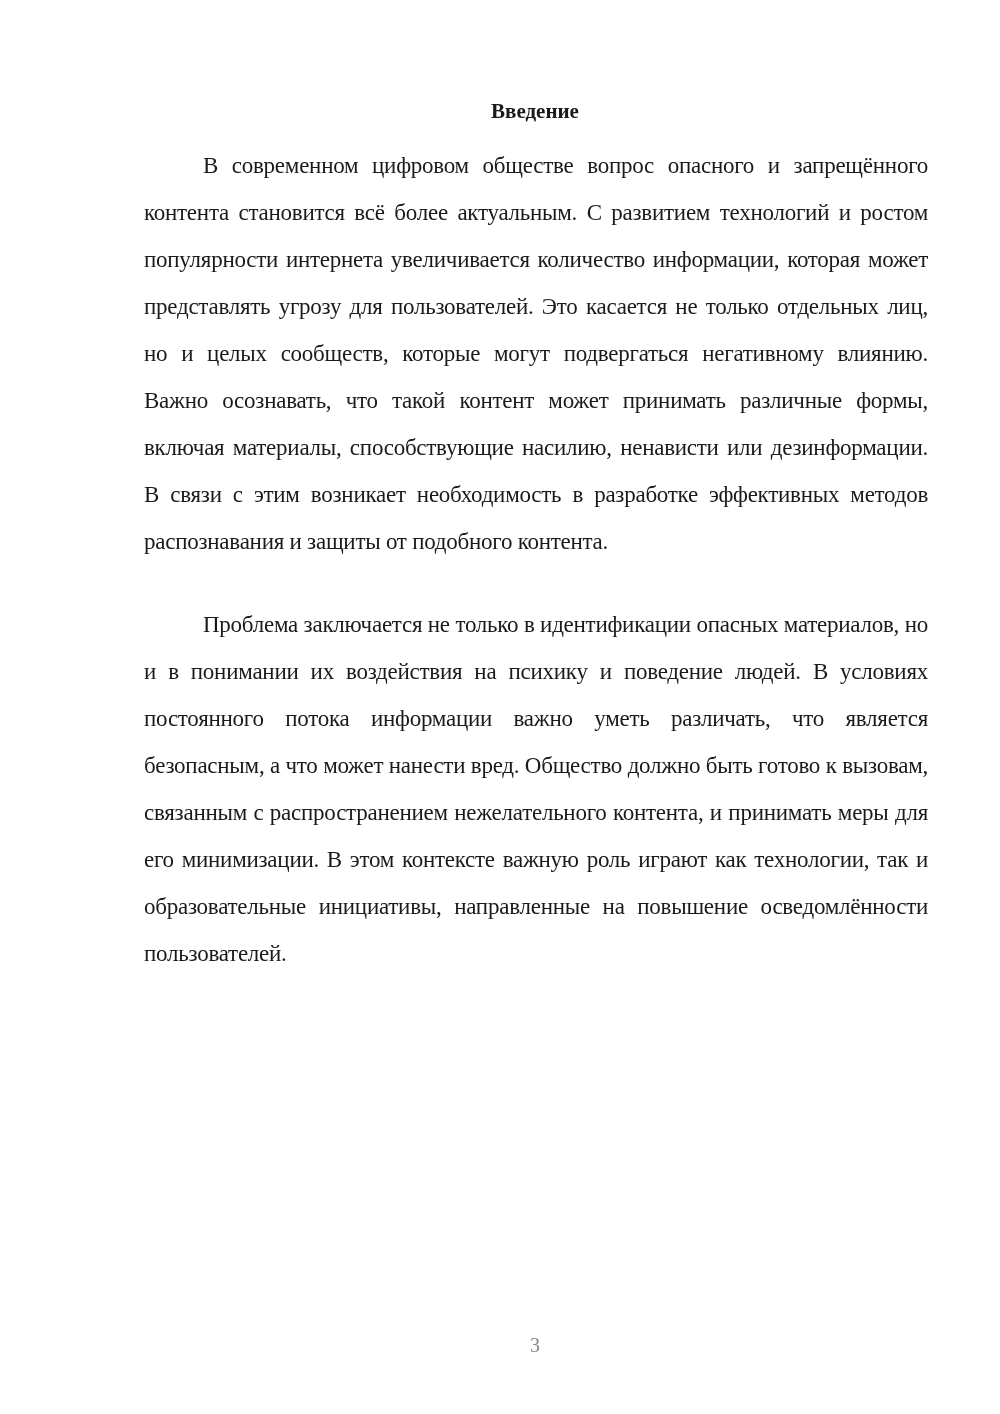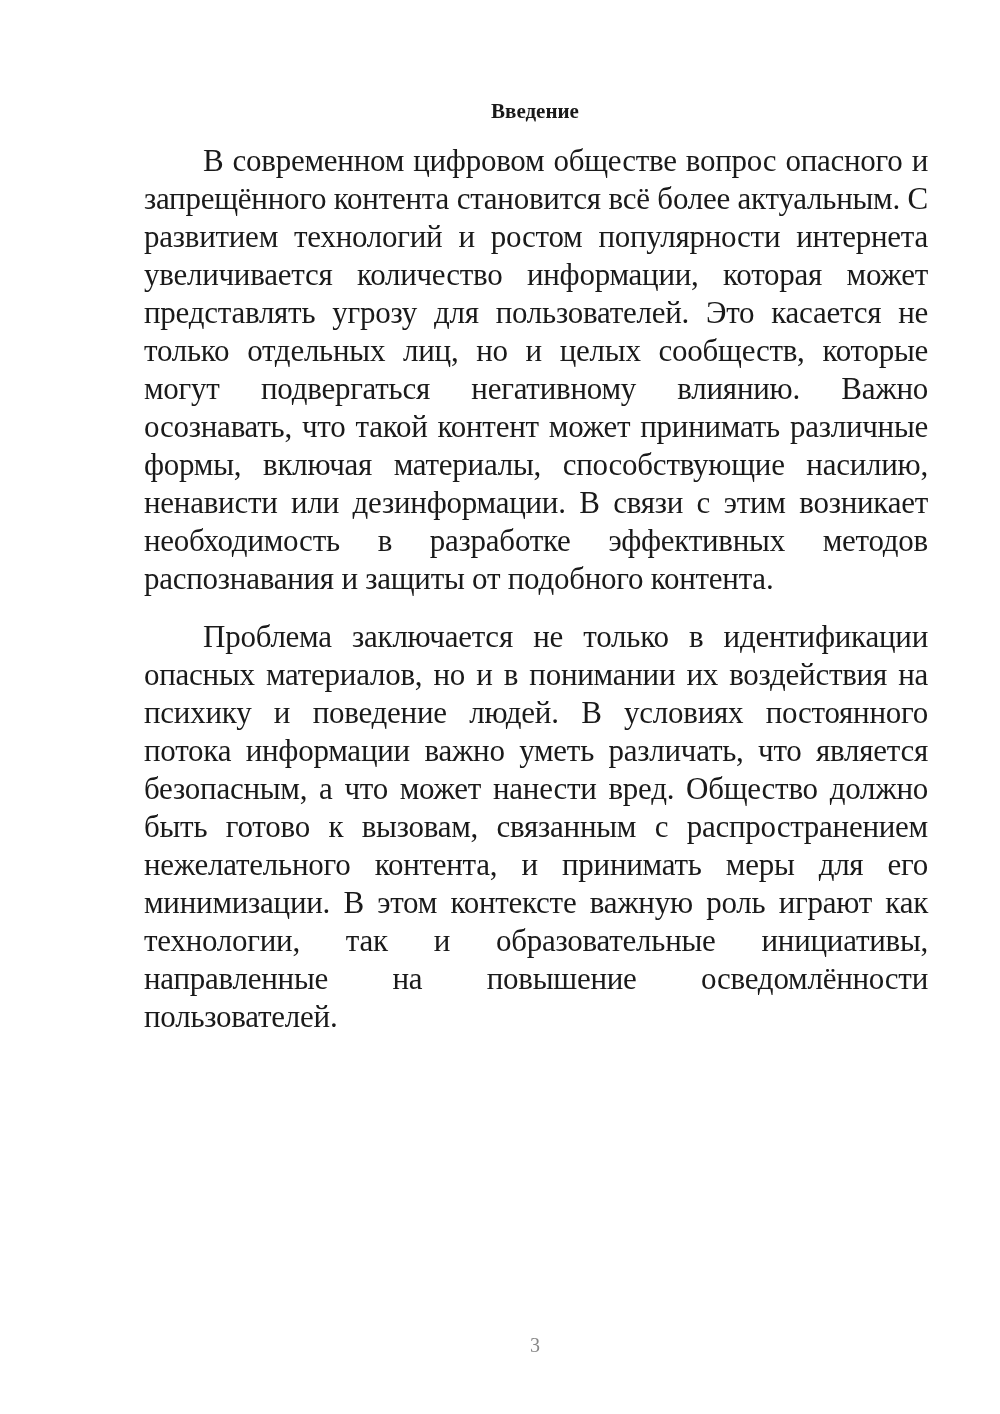--- a/index.html
+++ b/index.html
@@ -35,28 +35,28 @@
       margin: 0;
     }
     .body-text {
       position: absolute;
       left: 144px;
       width: 784px;
       top: 142px;
     }
     .para {
       margin: 0;
-      font-size: 31px;
-      line-height: 38px;
+      font-size: 23px;
+      line-height: 47px;
       text-align: justify;
       text-indent: 59px;
       letter-spacing: -0.25px;
     }
     .para + .para {
-      margin-top: 20px;
+      margin-top: 36px;
     }
     .page-number {
       position: absolute;
       top: 1334px;
       left: 0;
       width: 1070px;
       text-align: center;
       font-size: 20px;
       color: #888888;
       margin: 0;

